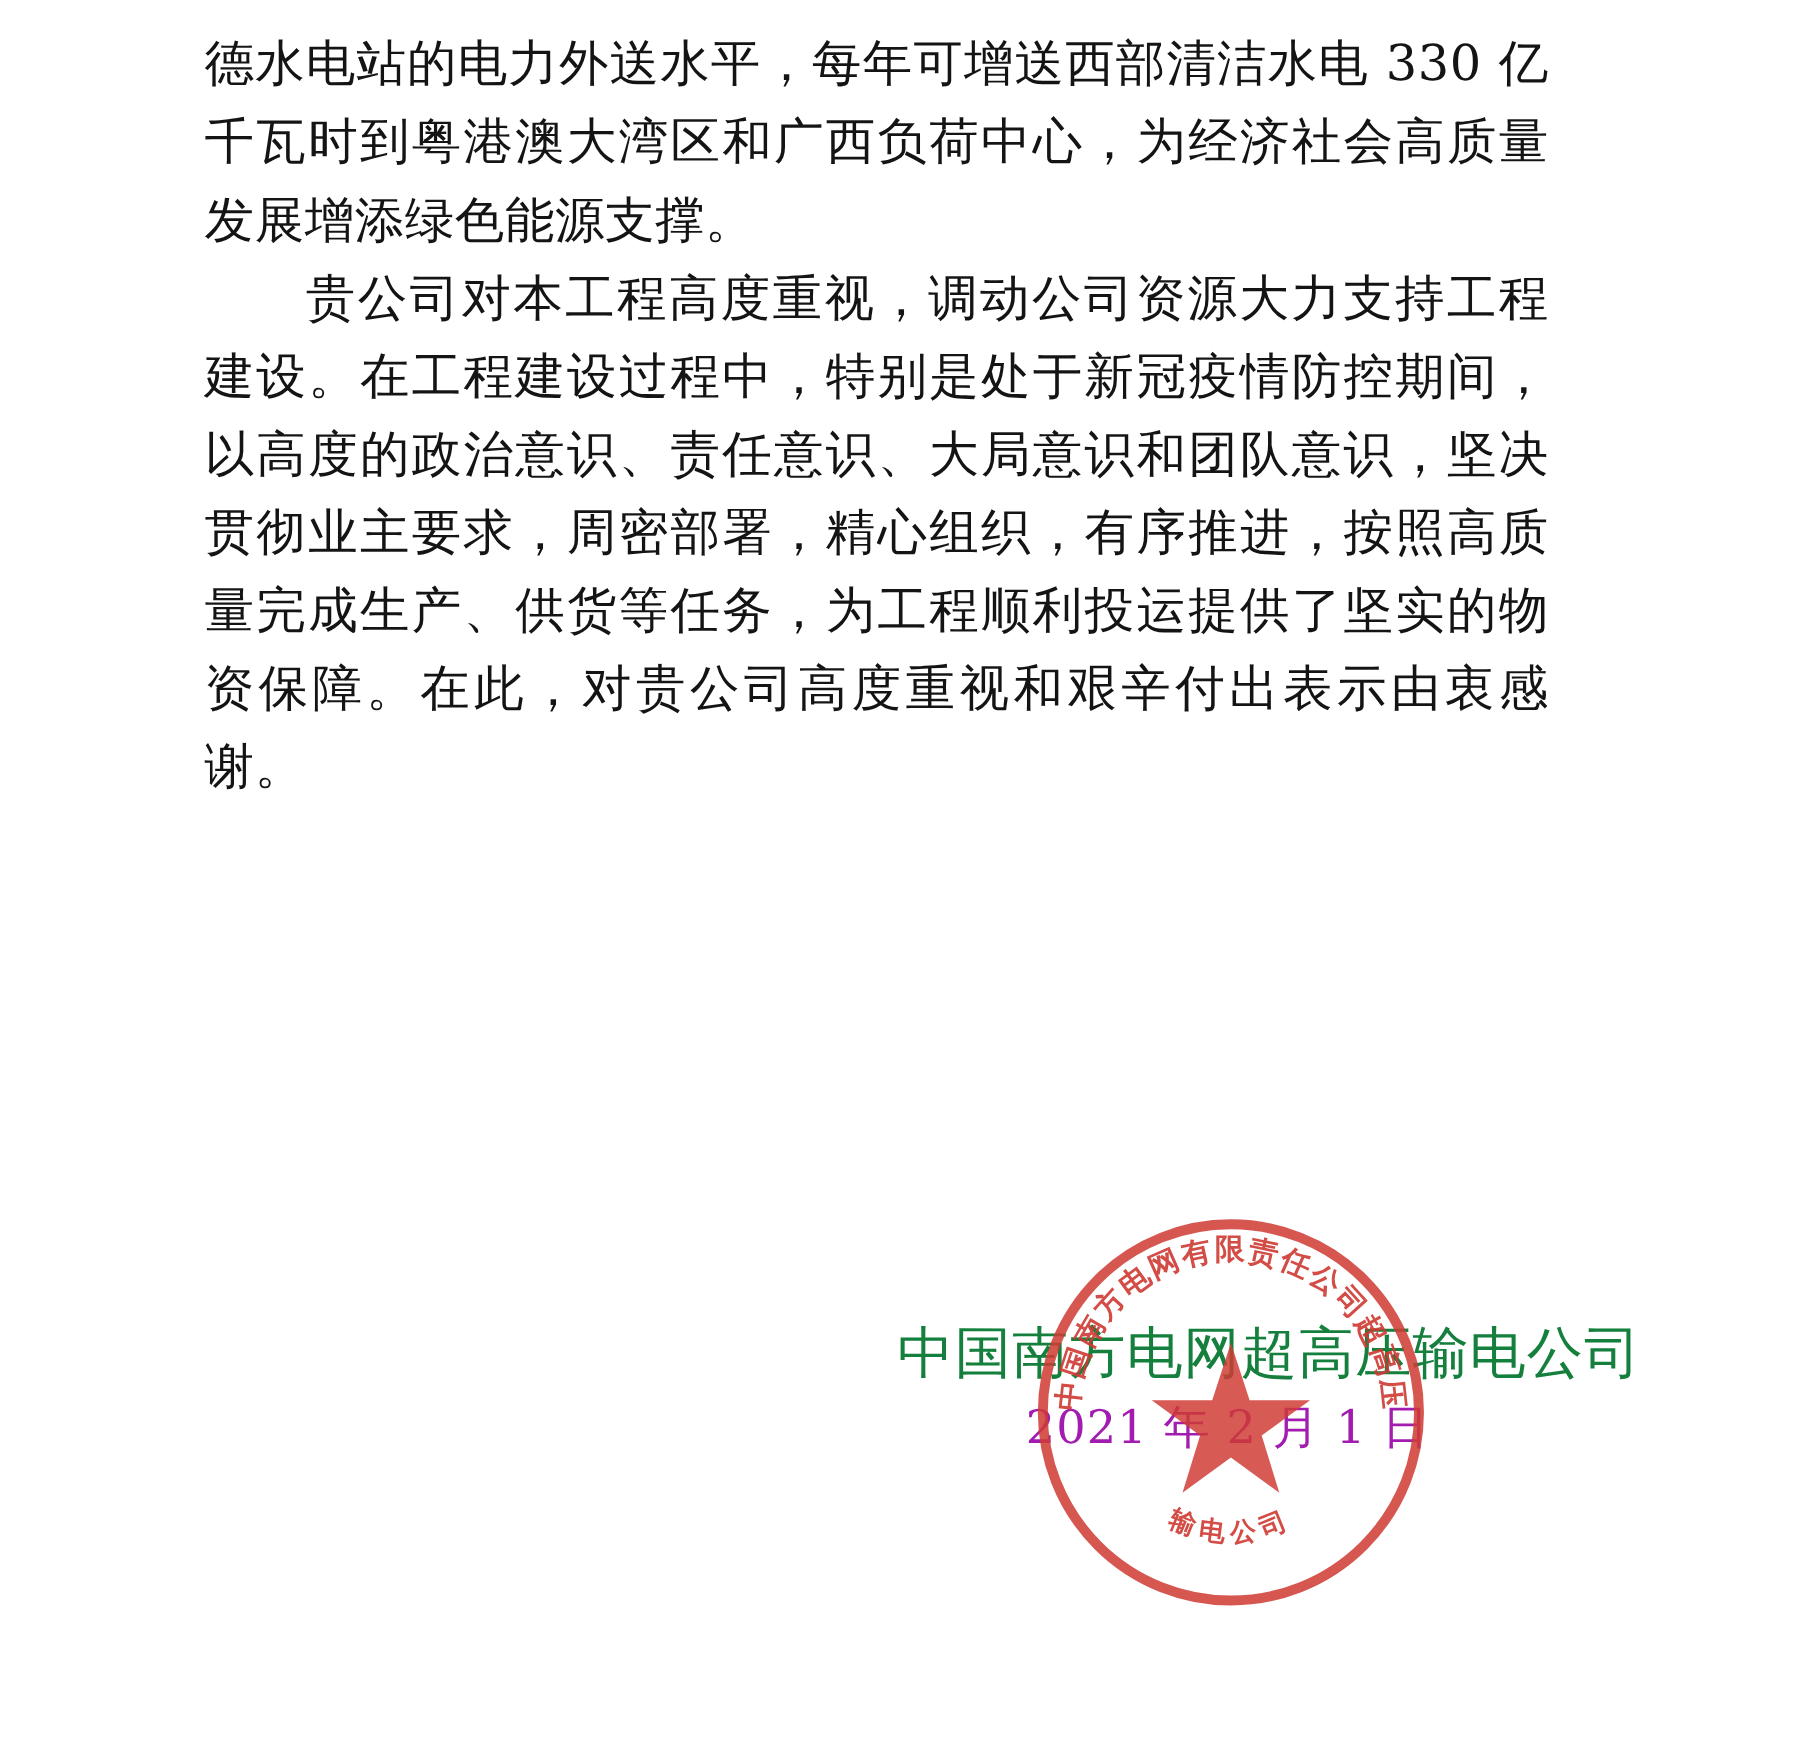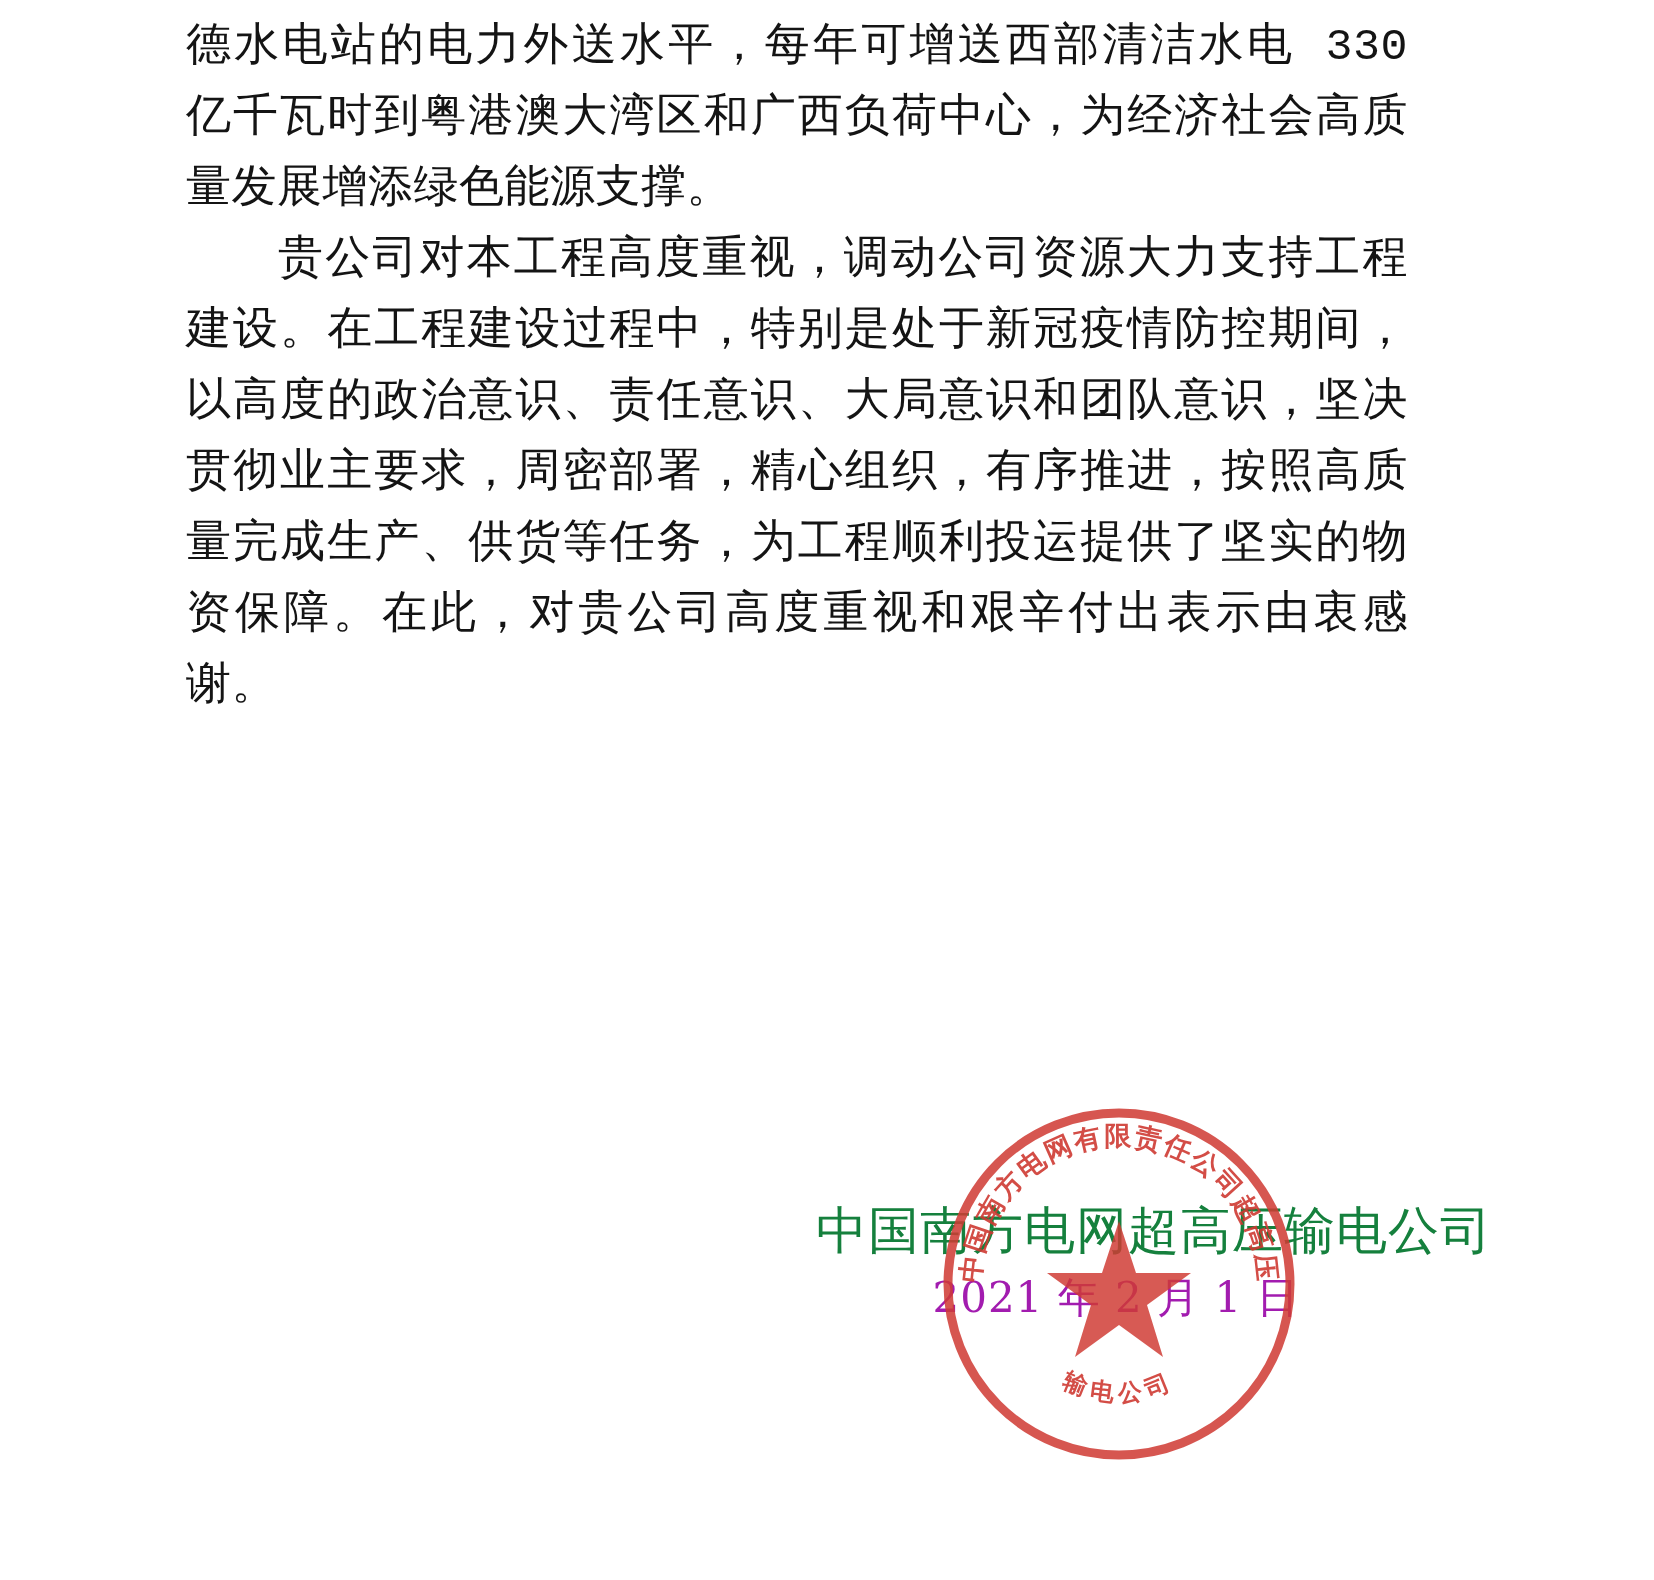--- a/index.html
+++ b/index.html
@@ -20,23 +20,22 @@
     position: absolute;
     left: 0;
     top: 0;
     width: 1654px;
     height: 1580px;
   }
 
   .body-text {
     position: absolute;
     left: 186px;
-    top: 12px;
+    top: 22px;
     width: 1222px;
-    font-family: Liberation Mono, monospace;
   }
 
   .para {
     font-size: 45px;
     line-height: 71px;
     letter-spacing: 0.5px;
     text-align: justify;
     text-justify: inter-ideograph;
     margin: 0 0 0 0;
     color: #141414;

